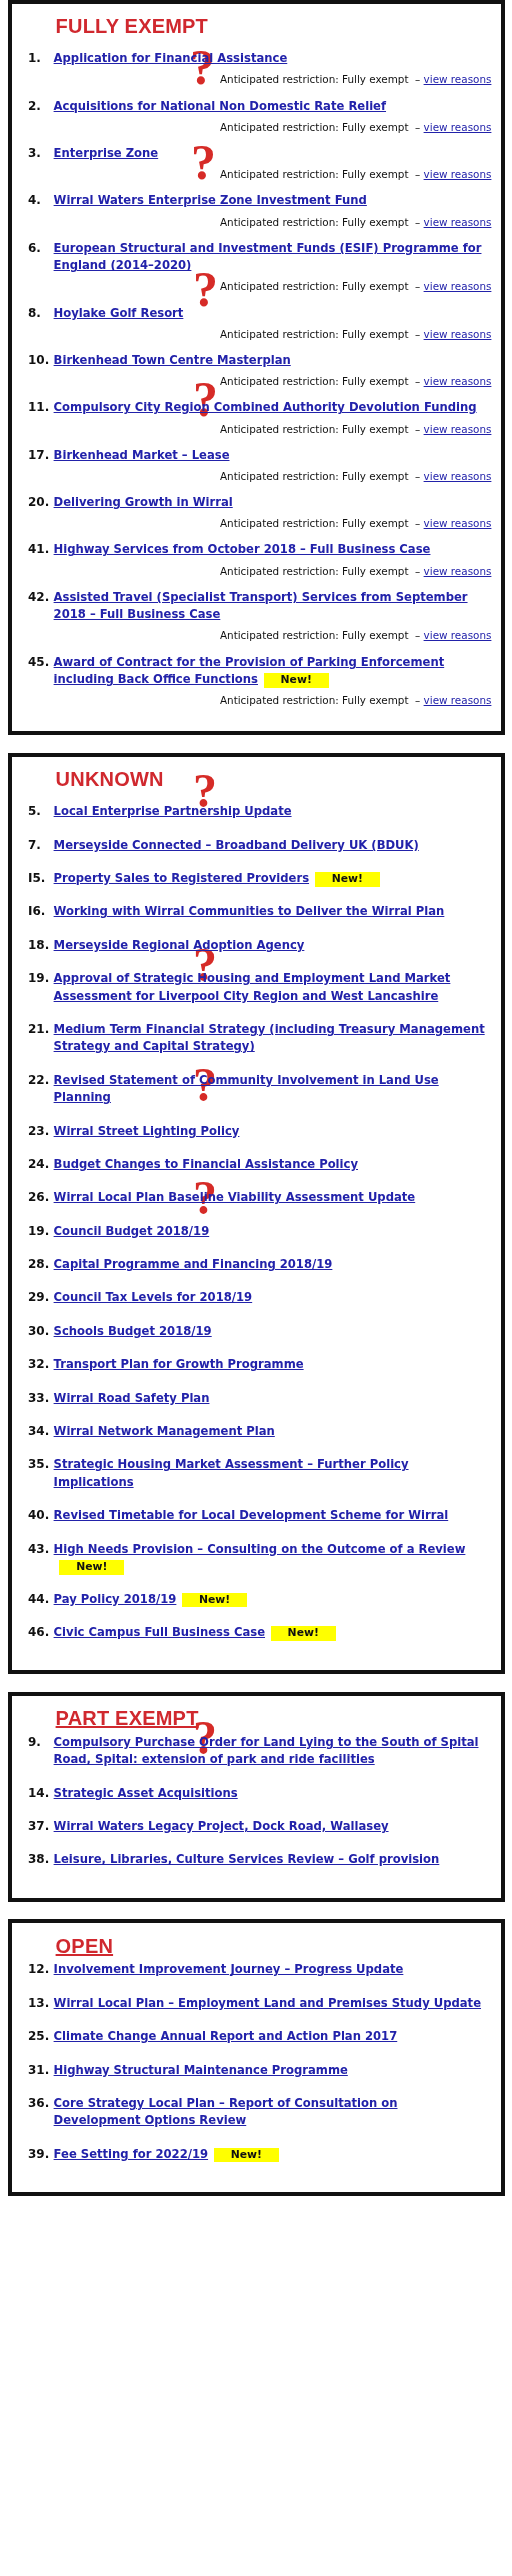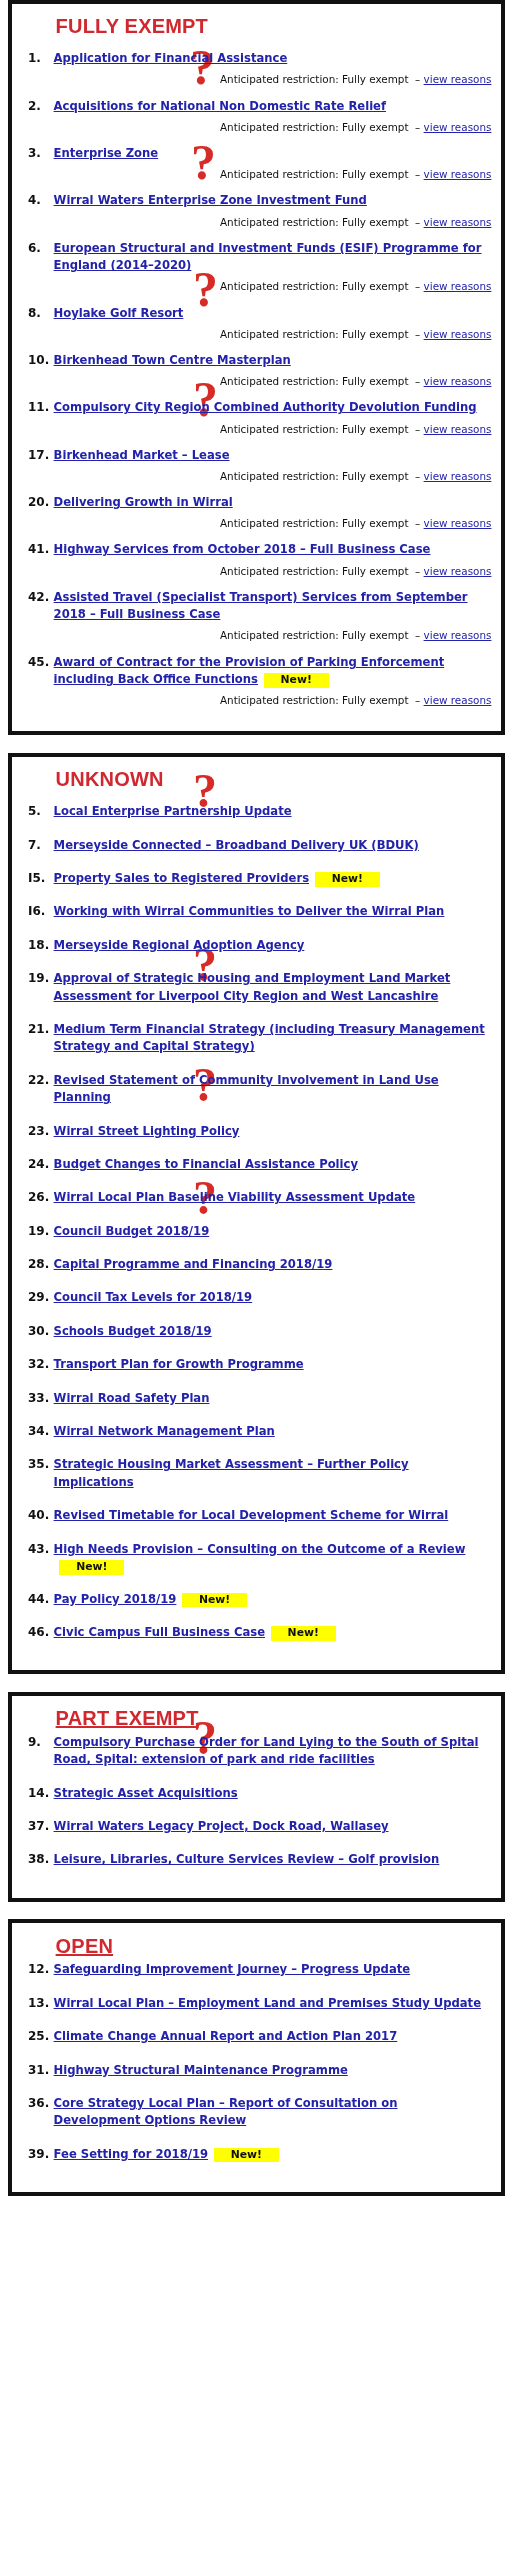--- a/index.html
+++ b/index.html
@@ -307,38 +307,38 @@
         <div class="item spaced">
           <div class="item-num">38.</div>
           <div class="item-body"><span class="item-title">Leisure, Libraries, Culture Services Review – Golf provision</span></div>
         </div>
         <div class="qmark" style="top: 17.6px; left: 181px; font-size: 48px;">?</div>
       </div>
       <div class="panel">
         <div class="section-title tight">OPEN</div>
         <div class="item spaced">
           <div class="item-num">12.</div>
-          <div class="item-body"><span class="item-title">Safeguarding Improvement Journey – Progress Update</span></div>
+          <div class="item-body"><span class="item-title">Involvement Improvement Journey – Progress Update</span></div>
         </div>
         <div class="item spaced">
           <div class="item-num">13.</div>
           <div class="item-body"><span class="item-title">Wirral Local Plan – Employment Land and Premises Study Update</span></div>
         </div>
         <div class="item spaced">
           <div class="item-num">25.</div>
           <div class="item-body"><span class="item-title">Climate Change Annual Report and Action Plan 2017</span></div>
         </div>
         <div class="item spaced">
           <div class="item-num">31.</div>
           <div class="item-body"><span class="item-title">Highway Structural Maintenance Programme</span></div>
         </div>
         <div class="item spaced">
           <div class="item-num">36.</div>
           <div class="item-body"><span class="item-title">Core Strategy Local Plan – Report of Consultation on Development Options Review</span></div>
         </div>
         <div class="item spaced">
           <div class="item-num">39.</div>
-          <div class="item-body"><span class="item-title">Fee Setting for 2018/19</span><span class="badge-new">New!</span></div>
+          <div class="item-body"><span class="item-title">Fee Setting for 2022/19</span><span class="badge-new">New!</span></div>
         </div>
       </div>
     </div>
 </div>
 
 
 </body></html>

